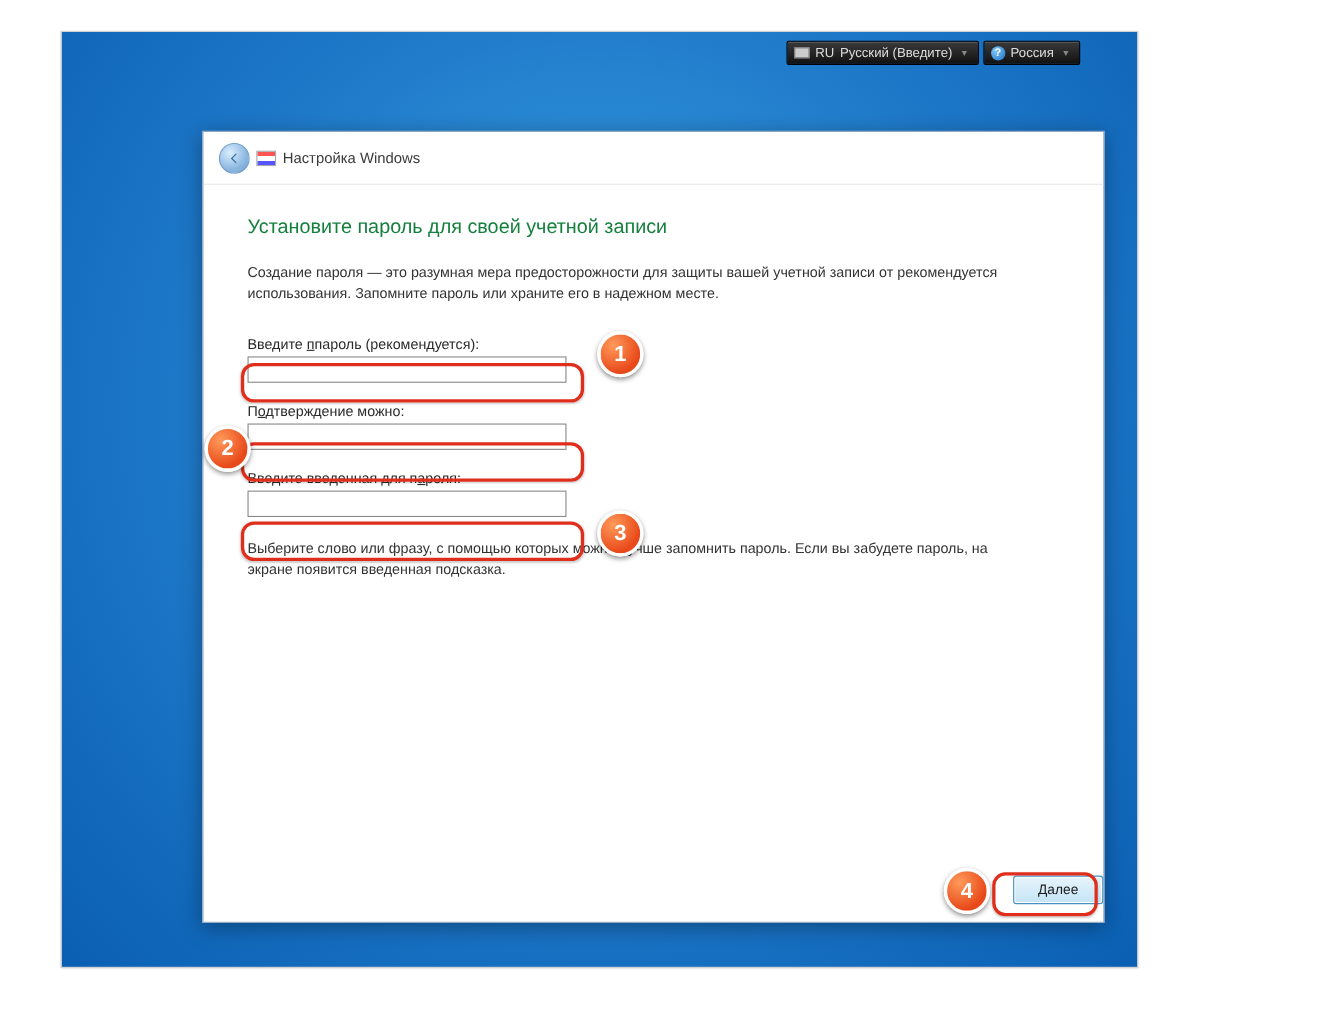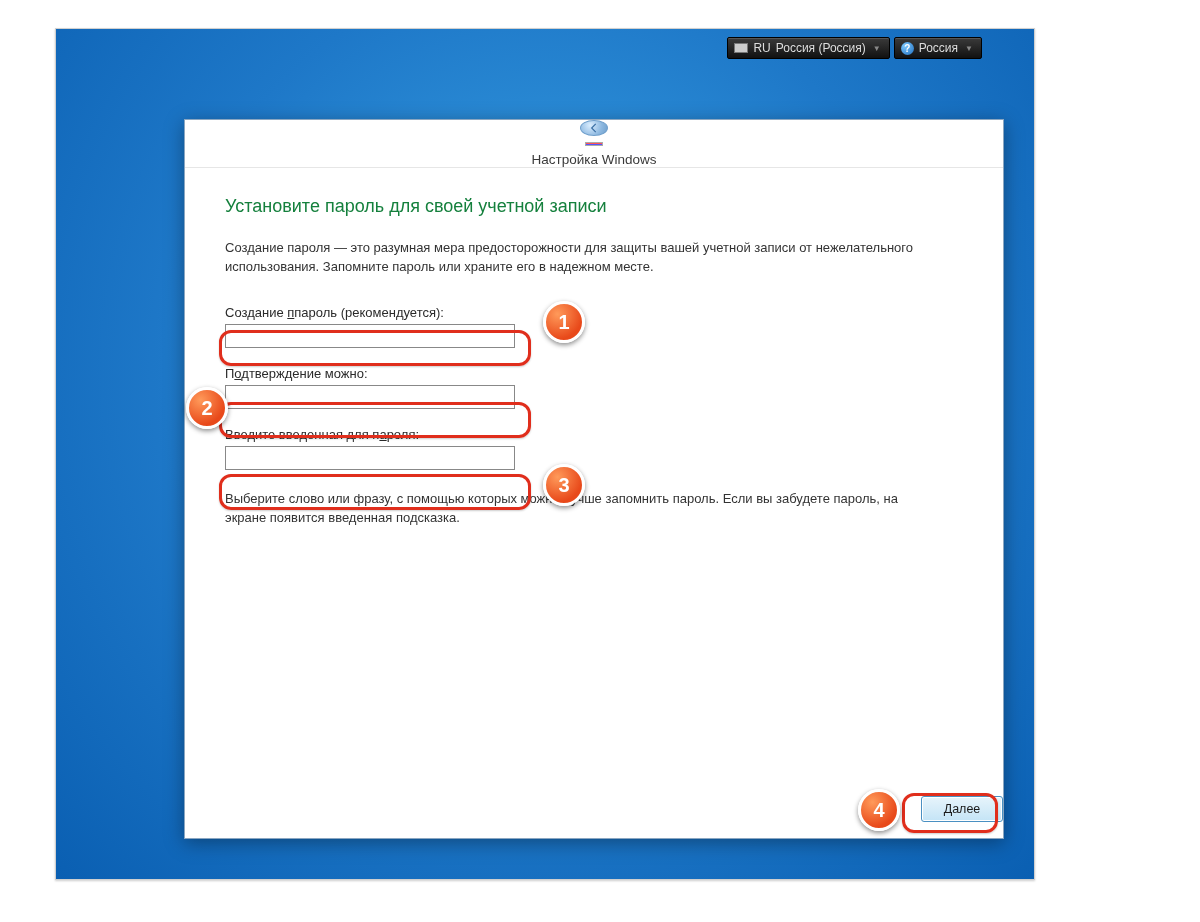--- a/index.html
+++ b/index.html
@@ -48,21 +48,20 @@
   width: 820px; height: 720px;
   background: #fff;
   border: 1px solid #8aa6c1;
   box-shadow: 0 4px 18px rgba(0,0,0,.35);
   display: flex; flex-direction: column;
 }
 .win-header {
   height: 48px; padding: 0 14px;
   display: flex; align-items: center; gap: 6px;
   border-bottom: 1px solid #e6e6e6;
-  flex-direction: column;
 }
 .back-btn {
   width: 28px; height: 28px; border-radius: 50%;
   background: radial-gradient(circle at 35% 30%, #dbeeff, #8db8e0 60%, #6e9ecb);
   border: 1px solid #6e9ecb;
   display:flex; align-items:center; justify-content:center;
   color:#3a6ea3;
 }
 .back-btn svg { width:14px; height:14px; stroke:#3a6ea3; stroke-width:2; fill:none; }
 .flag-icon {
@@ -114,21 +113,21 @@
 </style>
 </head>
 <body>
 
 <div class="screenshot-frame">
 
   <div class="topbar">
     <div class="chip">
       <span class="icon-kb"></span>
       <span>RU</span>
-      <span>Россия (Россия)</span>
+      <span>Русский (Введите)</span>
       <span class="drop">▼</span>
     </div>
     <div class="chip">
       <span class="icon-help">?</span>
       <span>Россия</span>
       <span class="drop">▼</span>
     </div>
   </div>
 
   <div class="win">
@@ -137,24 +136,24 @@
         <svg viewBox="0 0 24 24">
             <path d="M15 5l-7 7 7 7"></path>
           </svg>
       </div>
       <span class="flag-icon"></span>
       <span class="win-title">Настройка Windows</span>
     </div>
 
     <div class="win-content">
       <div class="heading">Установите пароль для своей учетной записи</div>
-      <div class="desc">Создание пароля — это разумная мера предосторожности для защиты вашей учетной записи от нежелательного использования. Запомните пароль или храните его в надежном месте.</div>
+      <div class="desc">Создание пароля — это разумная мера предосторожности для защиты вашей учетной записи от рекомендуется использования. Запомните пароль или храните его в надежном месте.</div>
 
       <div class="field">
-        <label><span>Создание </span><span class="u">п</span><span>пароль (рекомендуется):</span></label>
+        <label><span>Введите </span><span class="u">п</span><span>пароль (рекомендуется):</span></label>
         <input type="password" value="" style="">
       </div>
 
       <div class="field">
         <label><span>П</span><span class="u">о</span><span>дтверждение можно:</span></label>
         <input type="password" value="" style="">
       </div>
 
       <div class="field">
         <label><span>Введите введенная для п</span><span class="u">а</span><span>роля:</span></label>

